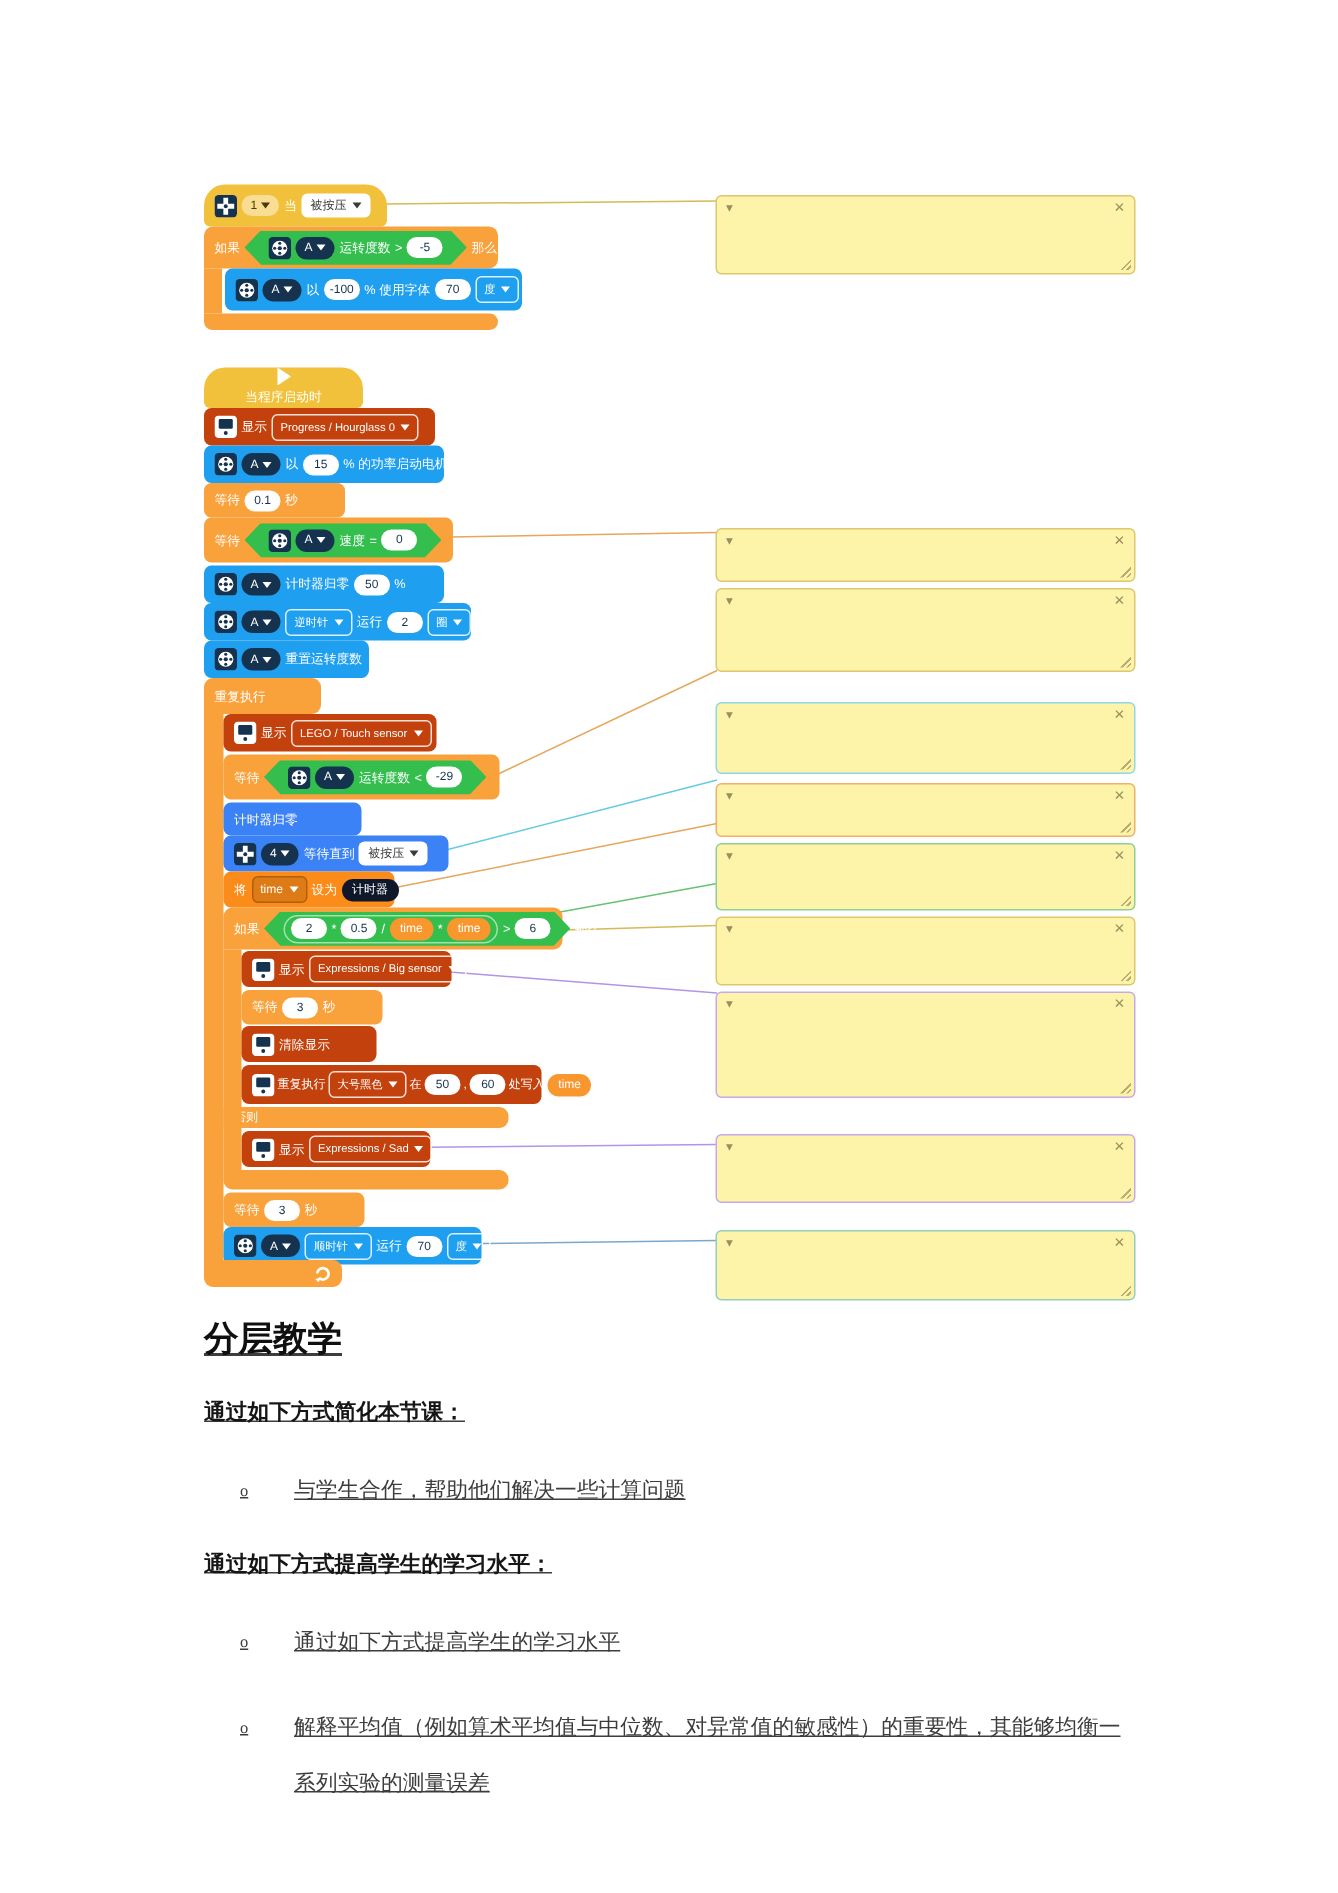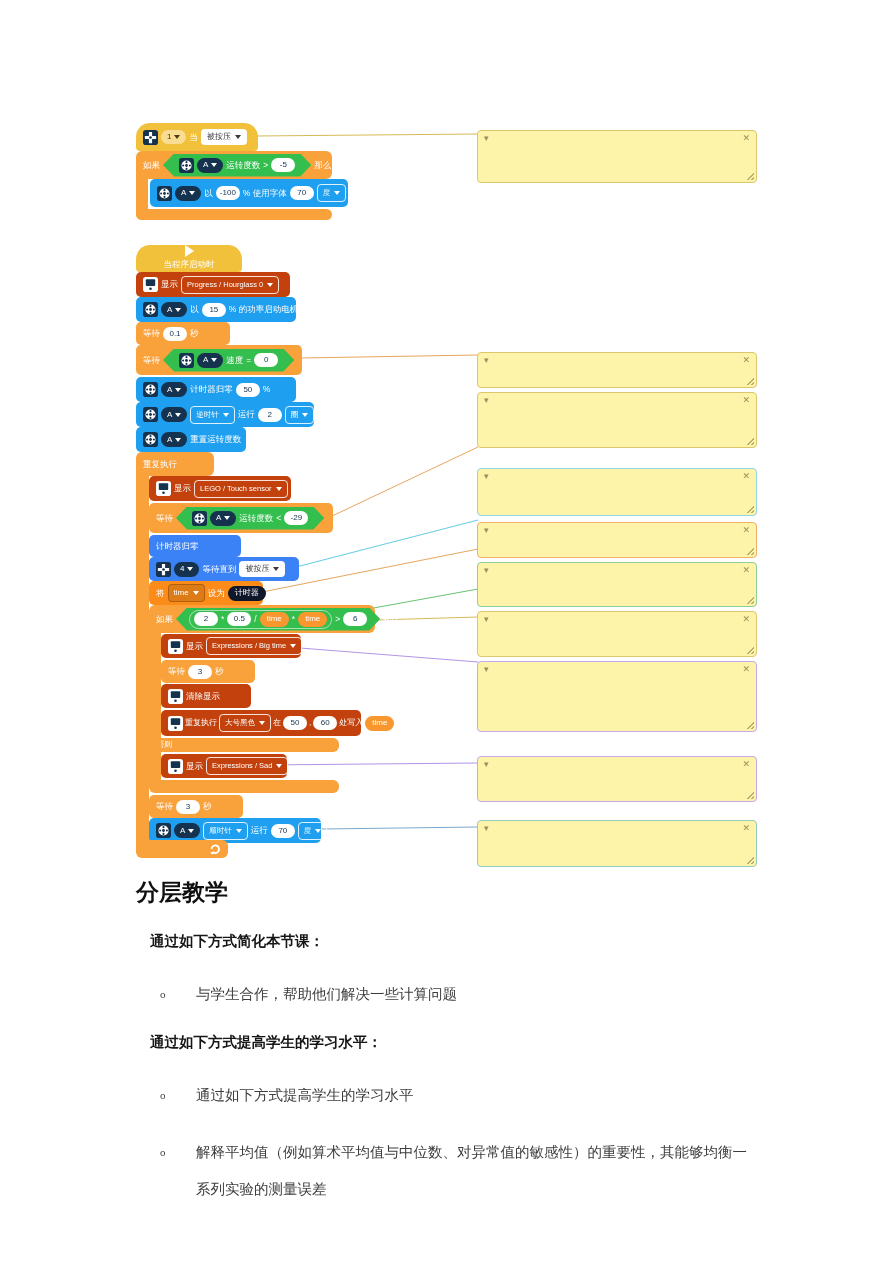--- a/index.html
+++ b/index.html
@@ -55,23 +55,23 @@
            border:1px solid #DCC76F;border-radius:4px;box-sizing:border-box;}
   .comment .bar{display:flex;justify-content:space-between;align-items:center;
                 padding:2px 6px 0;color:#97905F;font-size:9px;line-height:10px;}
   .comment .rsz{position:absolute;right:2px;bottom:2px;width:8px;height:8px;
                 background:
                  linear-gradient(135deg,transparent 55%,#b8ae74 55%,#b8ae74 65%,transparent 65%,
                  transparent 78%,#b8ae74 78%,#b8ae74 88%,transparent 88%);}
 
   
   .doc{position:absolute;z-index:2;left:136px;top:877px;width:624px;
-       font-family:"Liberation Serif",serif;color:#3d3d3d;}
+       font-family:"Liberation Serif",serif;color:#3d3d3d;text-decoration:underline;}
   .doc h1{font-size:23px;font-weight:bold;color:#101010;margin:0 0 24px;}
-  .doc .lead{font-size:14.5px;font-weight:bold;color:#161616;margin:0 14px 25px;}
+  .doc .lead{font-size:14.5px;font-weight:bold;color:#161616;margin:0 0 25px;}
   .doc .bullet{display:flex;font-size:14.5px;margin:0 0 20px;line-height:37px;}
   .doc .bullet .bm{flex:none;width:36px;padding-left:24px;font-size:11px;}
   .doc .bullet .bt{flex:1;}
 </style>
 </head>
 <body>
 
 <div class="page">
 
   <svg class="lines" width="892" height="1262">
@@ -400,21 +400,21 @@
   <div class="blk b-purple" style="left:161px;top:634px;width:140px;height:24px;">
     <span class="ic">
       <svg width="15" height="15" viewBox="0 0 16 16">
           <rect width="16" height="16" rx="3" fill="#fff"></rect>
           <rect x="3" y="2.5" width="10" height="7" rx="1" fill="#15324E"></rect>
           <circle cx="8" cy="12.5" r="1.4" fill="#15324E"></circle>
         </svg>
     </span>
     <span>显示</span>
     <span class="ddo">
-        <span>Expressions / Big time</span>
+        <span>Expressions / Big sensor</span>
         <span class="caret"></span>
       </span>
   </div>
 
   <div class="blk b-orange" style="left:161px;top:660px;width:94px;height:23px;">
     <span>等待</span>
     <span class="ov">3</span>
     <span>秒</span>
   </div>
 

